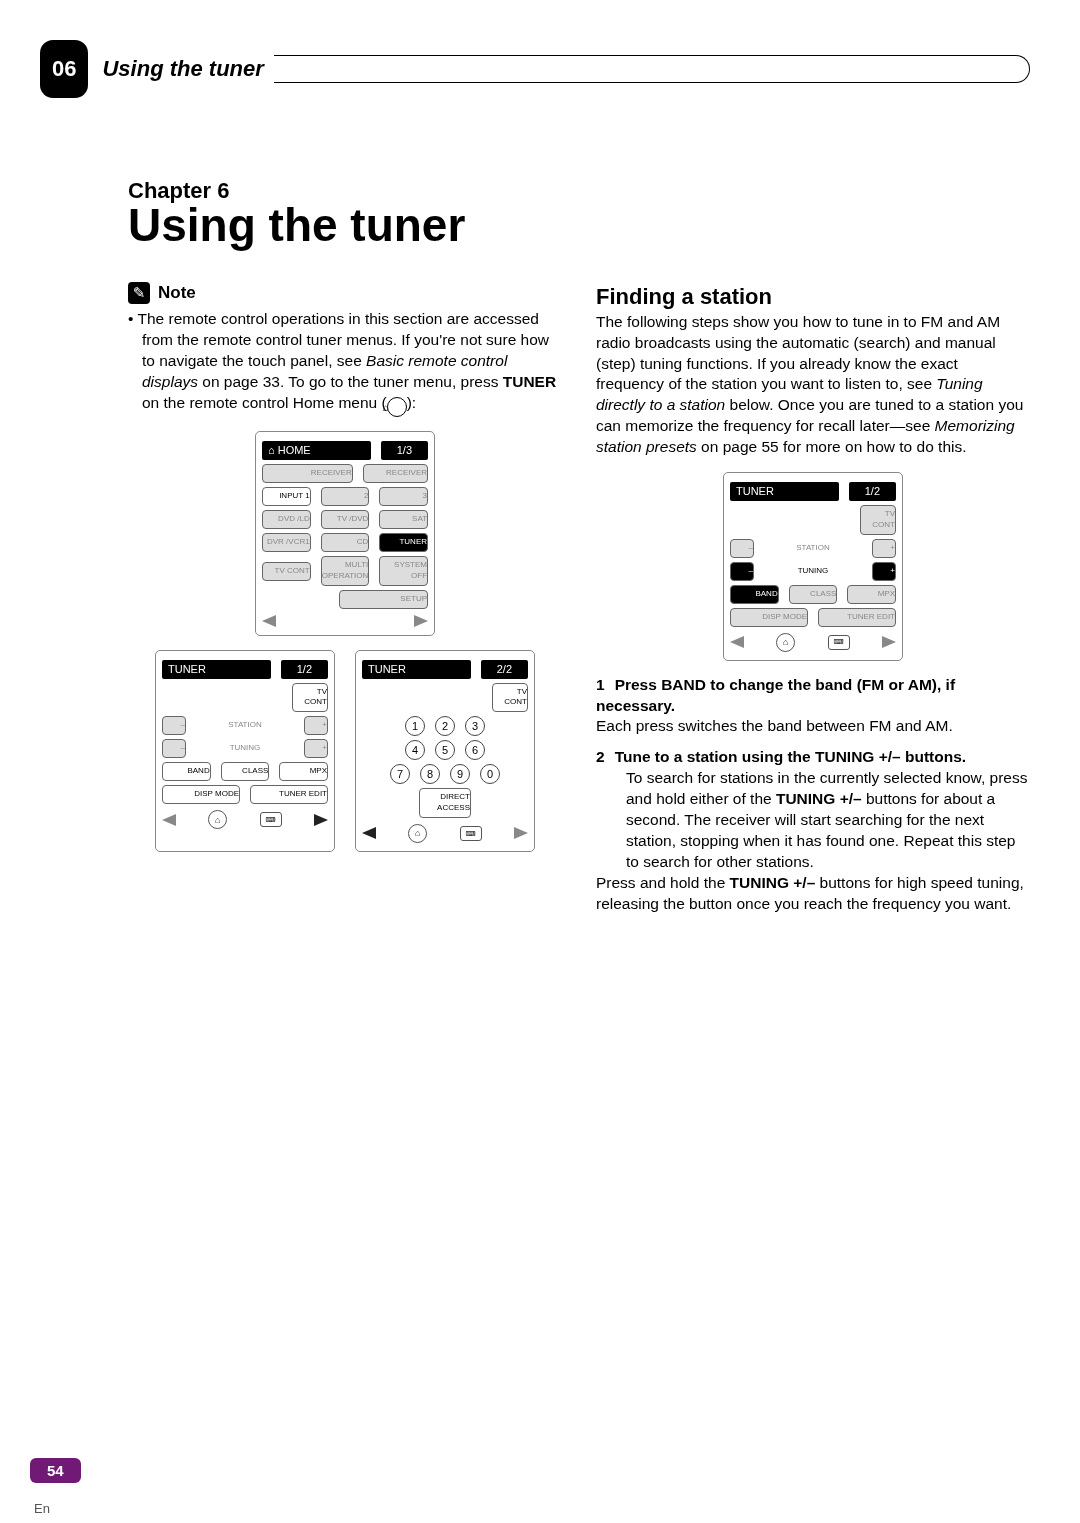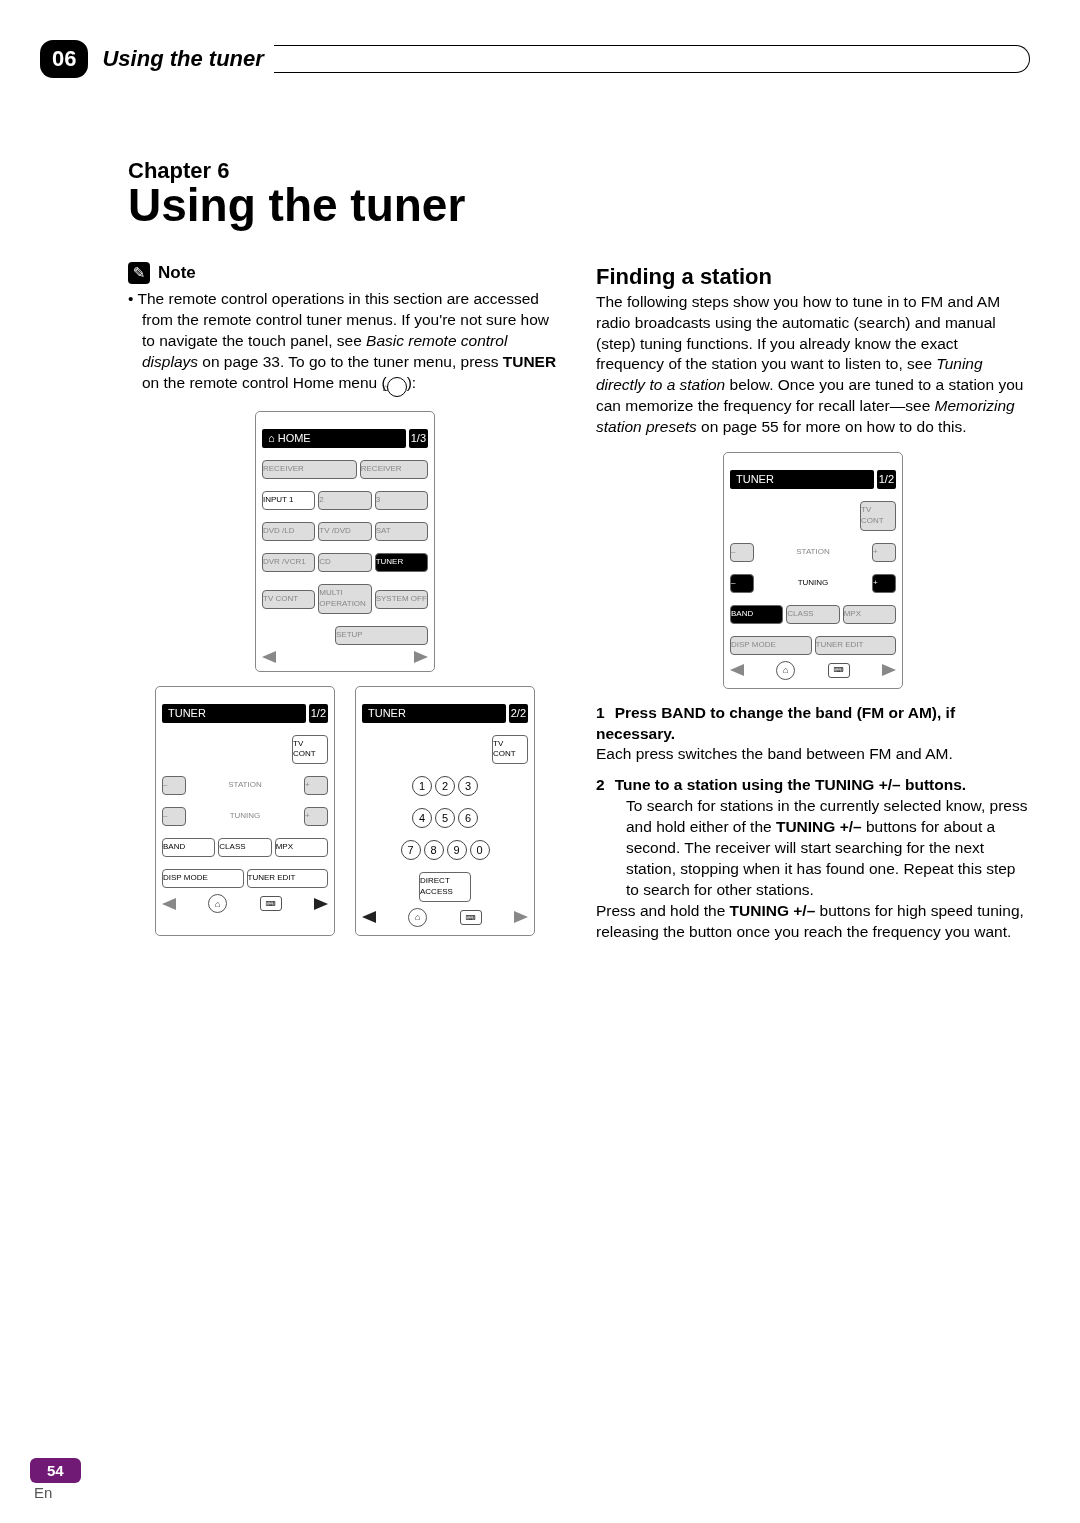--- a/index.html
+++ b/index.html
@@ -18,21 +18,21 @@
     display: flex;
     align-items: center;
     margin-bottom: 80px;
   }
   .chapter-badge {
     background: #000;
     color: #fff;
     font-weight: bold;
     font-size: 22px;
     border-radius: 13px;
-    padding: 6px 12px;
+    padding: 16px 12px;
     margin-right: 14px;
   }
   .header-title {
     font-weight: bold;
     font-size: 22px;
     font-style: italic;
   }
   .header-line {
     flex: 1;
     border: 1px solid #000;
@@ -70,25 +70,25 @@
   .step-row { margin-top:10px; }
   .step-num { font-weight:bold; margin-right:10px; }
   .sub-head { font-weight:bold; margin-top:8px; }
   .indented { margin-left:30px; }
   
   .remote-group { display:flex; justify-content:center; margin:14px 0; gap:20px; flex-wrap:wrap;}
   .remote {
     width: 166px; border:1px solid #888; border-radius:5px; padding:5px 6px 8px 6px;
     font-size:10px; background:#fff;
   }
-  .r-row { display:flex; gap:3px; margin-top:12px; align-items:center; justify-content:center;}
+  .r-row { display:flex; gap:10px; margin-top:4px; align-items:center; justify-content:center;}
   .r-title { background:#000;color:#fff;flex:1;padding:2px 6px;font-size:11px;border-radius:2px;}
-  .r-page { background:#000;color:#fff;padding:2px 2px;font-size:11px;border-radius:2px;}
+  .r-page { background:#000;color:#fff;padding:2px 16px;font-size:11px;border-radius:2px;}
   .rbtn {
-    flex:1;border:1px solid #666;border-radius:4px;text-align:left;
+    flex:1;border:1px solid #666;border-radius:4px;text-align:right;
     padding:3px 0;font-size:8px;background:#fff;min-height:11px;
   }
   .rbtn.black { background:#000;color:#fff; }
   .rbtn.grey { background:#ddd;color:#888; }
   .sm-label { font-size:8px; color:#888; }
   .round-btn {
     width:18px;height:18px;border:1px solid #444;border-radius:50%;
     display:flex;align-items:center;justify-content:center;font-size:11px;
   }
   .arrow-bar { display:flex;justify-content:space-between;align-items:center;margin-top:6px;}
@@ -101,21 +101,21 @@
   }
   .kbd-icn {
     width:20px;height:13px;border:1px solid #555;border-radius:3px;
     display:inline-flex;align-items:center;justify-content:center;font-size:7px;
   }
   .page-num-badge {
     position:absolute;bottom:40px;left:30px;
     background:#701a75;color:#fff;font-weight:bold;font-size:15px;
     padding:4px 17px;border-radius:6px;
   }
-  .lang { position:absolute;bottom:22px;left:34px;font-size:15px;color:#555;}
+  .lang { position:absolute;bottom:7px;left:34px;font-size:13px;color:#555;}
   .inline-home {
     display:inline-flex;align-items:center;justify-content:center;
     width:18px;height:18px;border:1.5px solid #000;border-radius:50%;font-size:10px;
     vertical-align:-3px;
   }
 </style>
 </head>
 <body>
 
 <div class="page">

